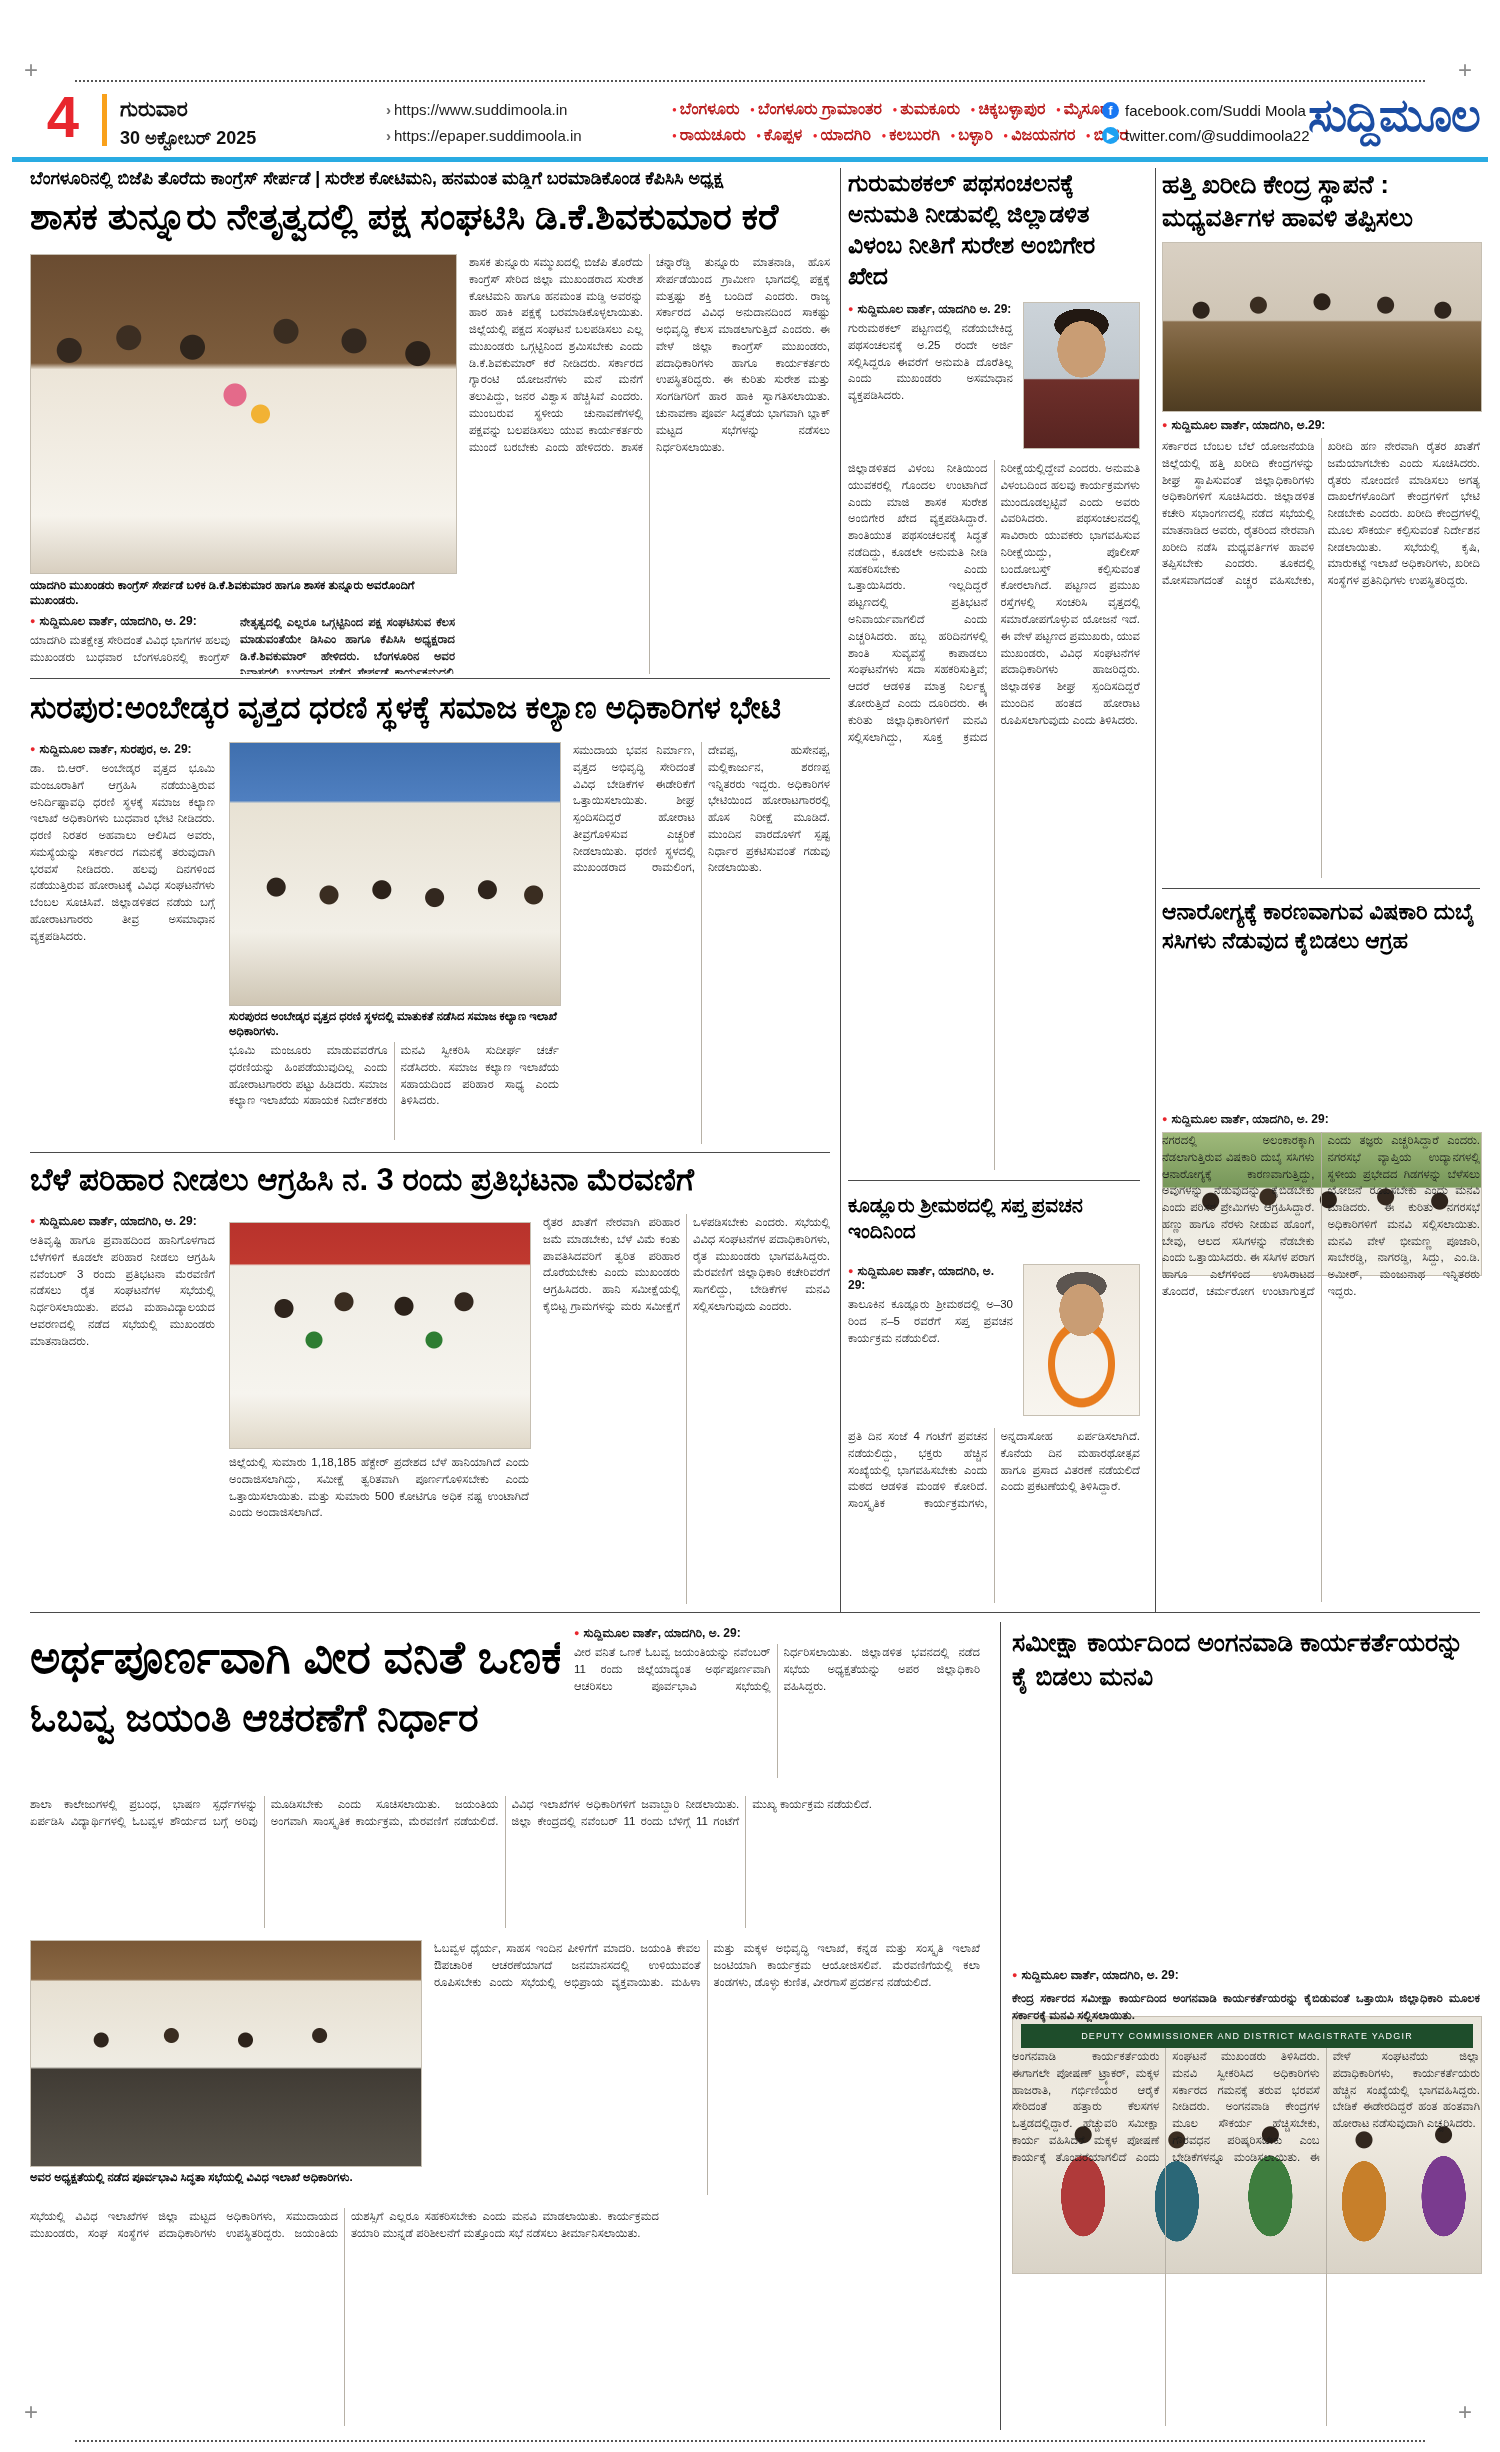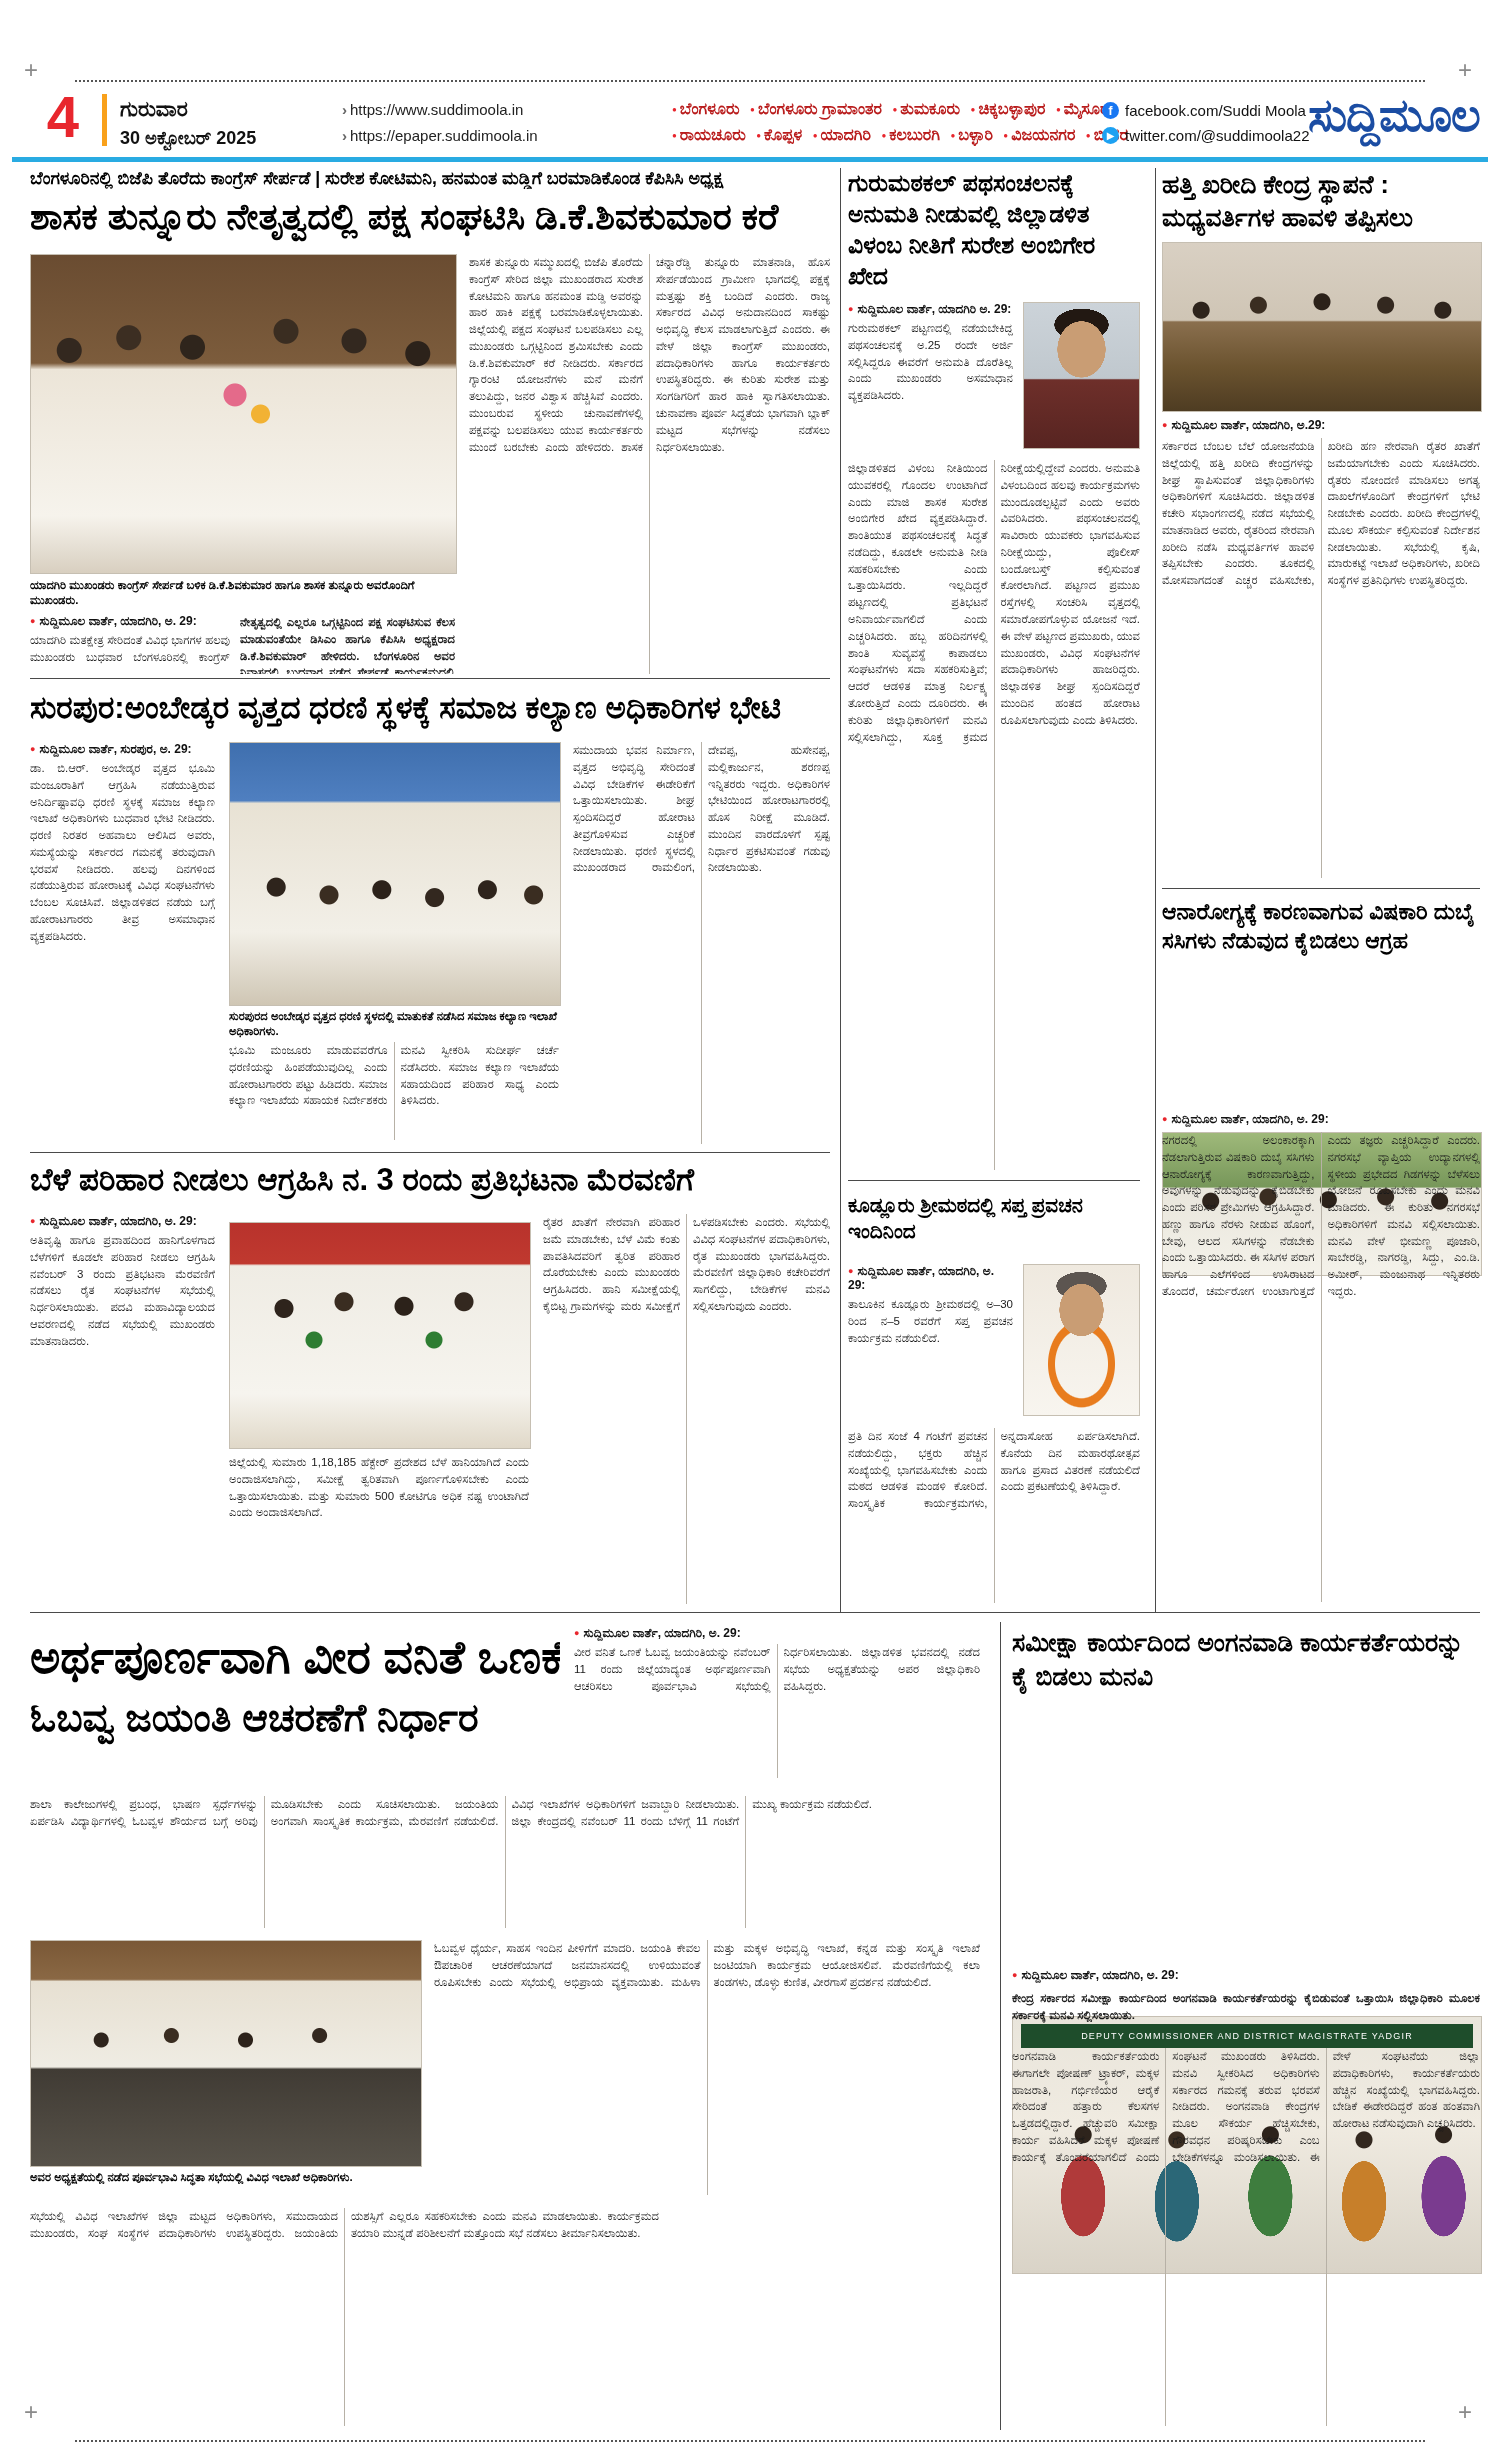--- a/index.html
+++ b/index.html
@@ -9,21 +9,21 @@
   .dots{position:absolute;border-top:2px dotted #555;height:0;}
 
   
   .pagenum{position:absolute;left:32px;top:88px;width:62px;font-size:58px;font-weight:bold;
            color:#e8262d;text-align:center;line-height:1;}
   .obar{position:absolute;left:102px;top:94px;width:5px;height:52px;background:#f9a11b;}
   .datecol{position:absolute;left:120px;top:97px;font-weight:bold;color:#111;}
   .datecol .d1{font-size:21px;}
   .datecol .d2{font-size:18px;margin-top:7px;}
   .urlcol{position:absolute;left:342px;top:101px;font-size:15px;color:#222;}
-  .urlcol div{margin-bottom:9px;}
+  .urlcol div{margin-bottom:9px;margin-left:44px;}
   .urlcol .chev{color:#666;margin-right:3px;font-weight:bold;}
   .cities{position:absolute;left:632px;top:96px;width:470px;font-size:16px;font-weight:bold;
           color:#b91c1c;line-height:1.6;margin-left:40px;}
   .city{white-space:nowrap;margin-right:6px;}
   .city::before{content:"●";color:#e8262d;font-size:8px;vertical-align:2px;margin-right:3px;}
   .social{position:absolute;left:1102px;top:102px;font-size:15px;color:#111;}
   .social .row{display:flex;align-items:center;margin-bottom:8px;}
   .sic{display:inline-flex;width:17px;height:17px;border-radius:50%;background:#1877f2;color:#fff;
        align-items:center;justify-content:center;font-size:12px;font-weight:bold;margin-right:6px;}
   .sic.tw{background:#1da1f2;font-size:10px;}

